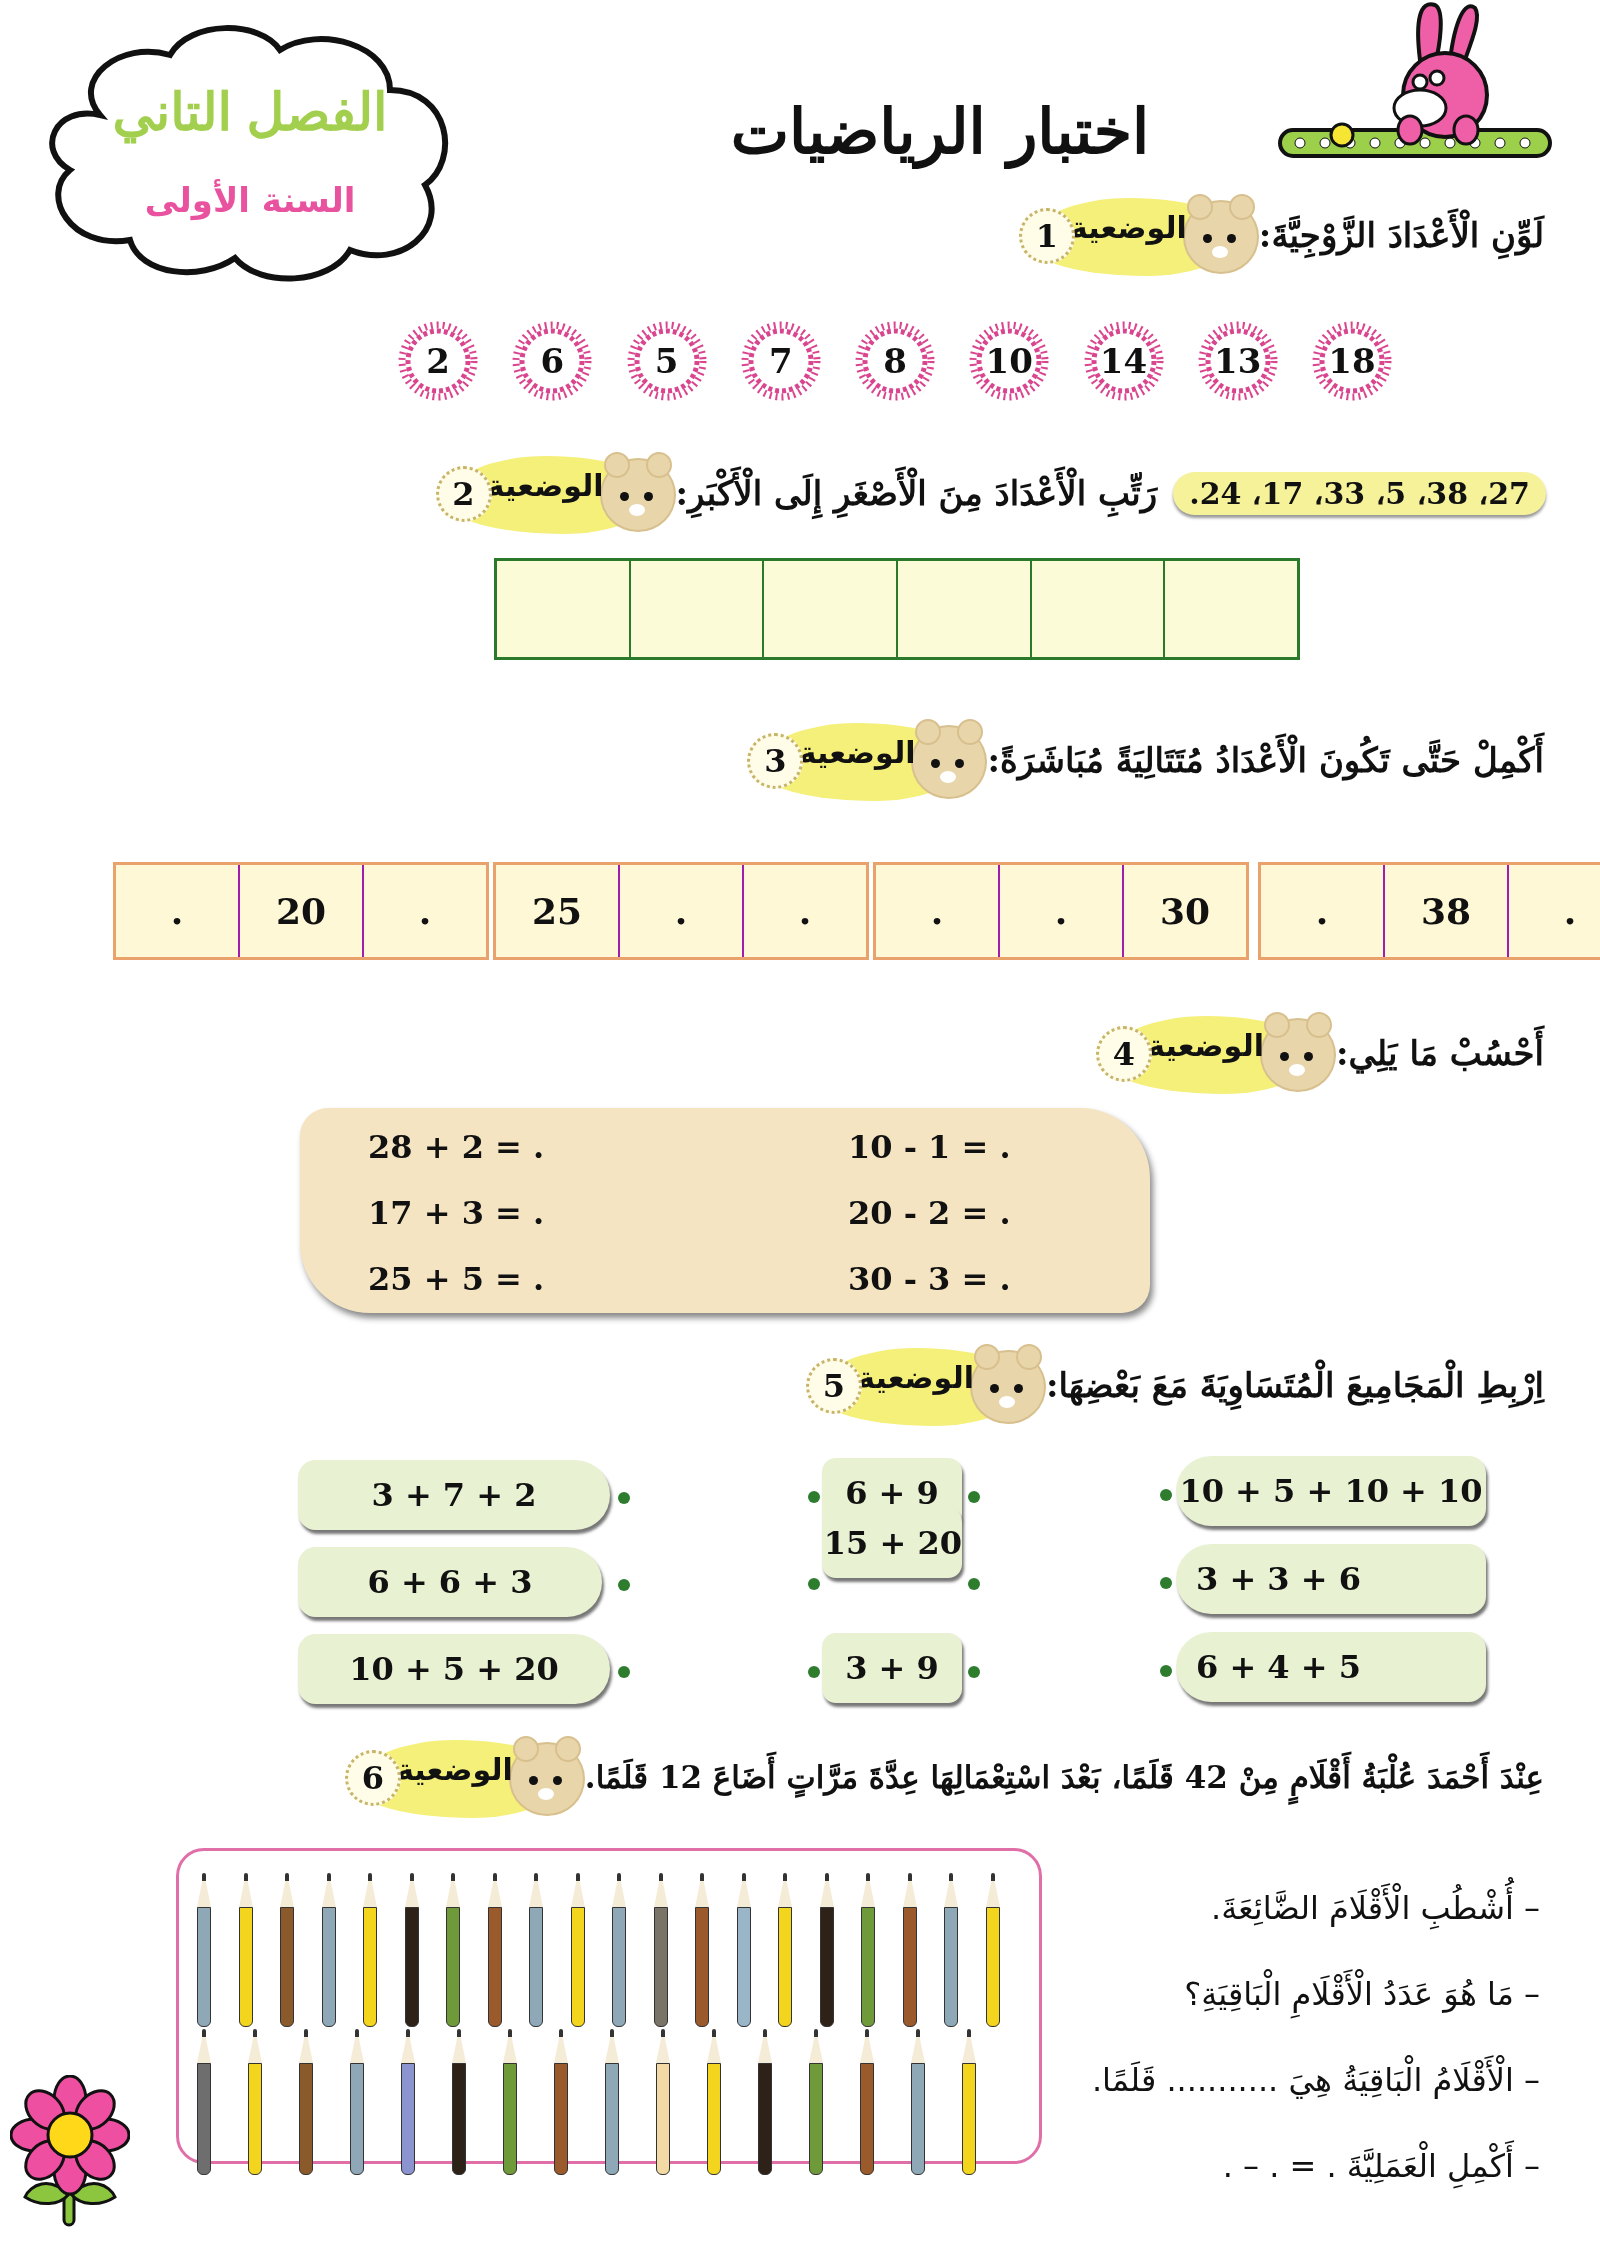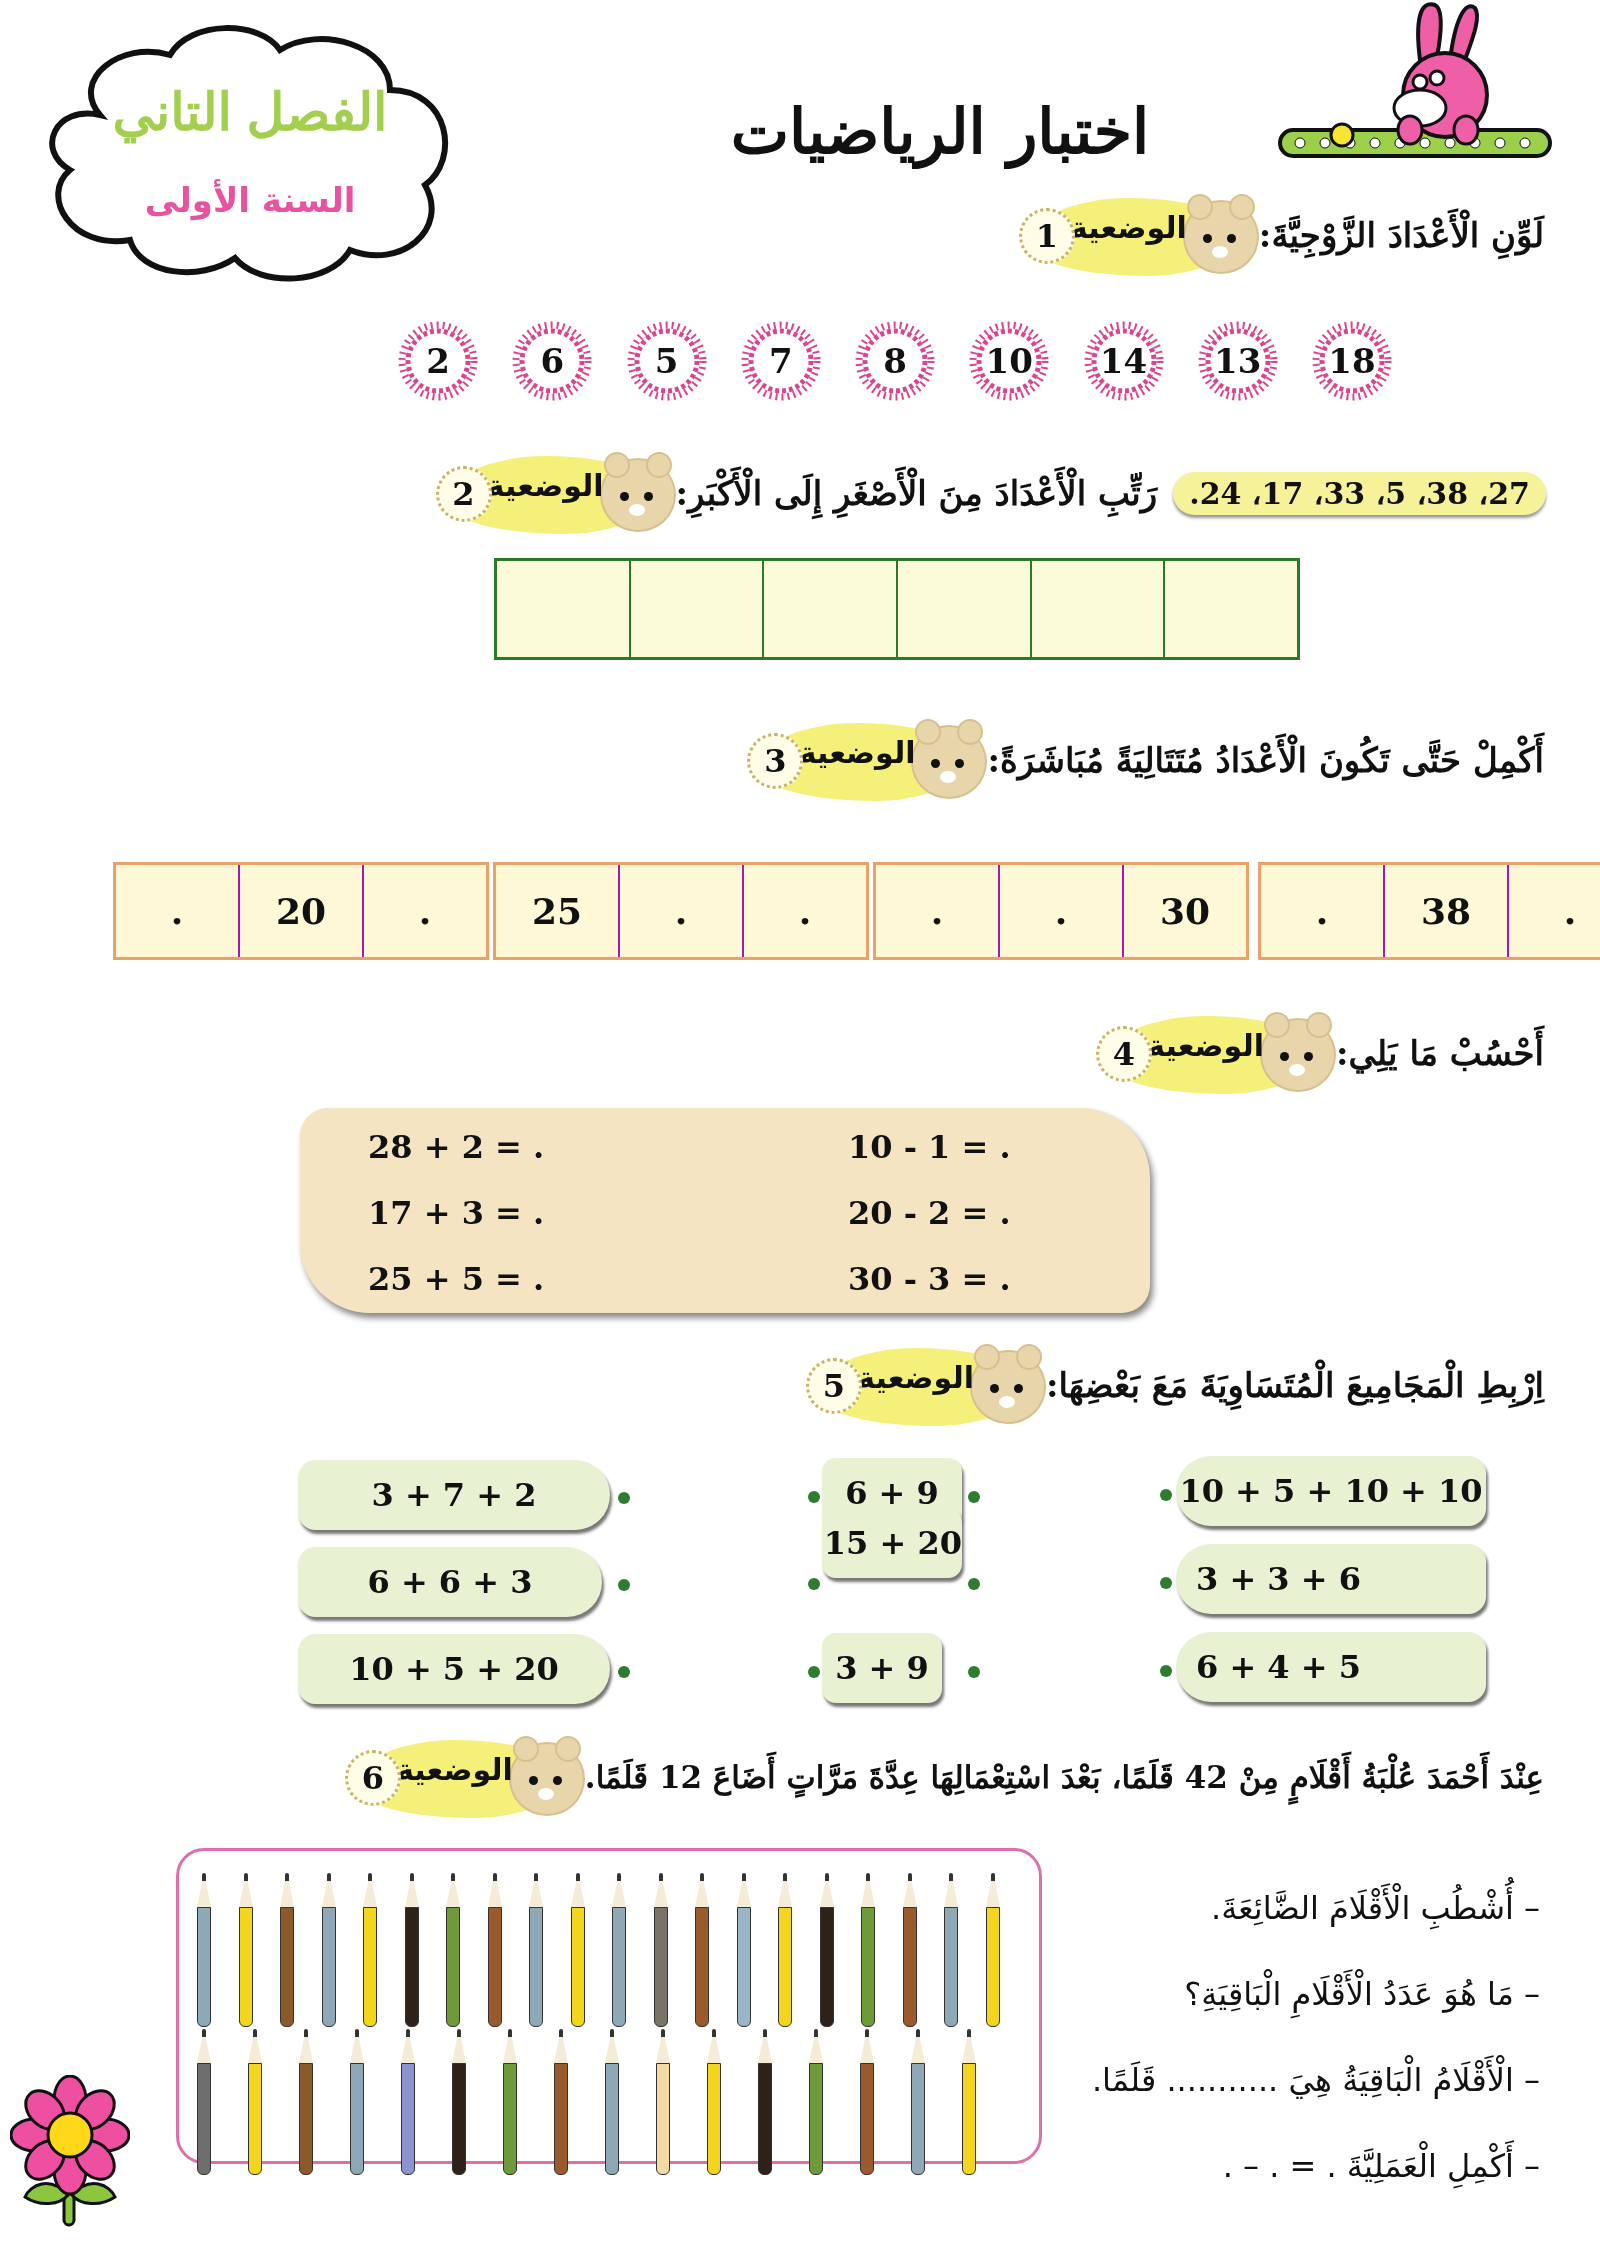--- a/index.html
+++ b/index.html
@@ -316,21 +316,21 @@
 <div class="pill" style="left:298px; top:1634px; width:312px;">10 + 5 + 20</div>
 <div class="dot" style="left:618px; top:1666px;"></div>
 
 <div class="dot" style="left:808px; top:1491px;"></div>
 <div class="pill" style="left:822px; top:1458px; width:140px; border-radius:14px;">6 + 9</div>
 <div class="dot" style="left:968px; top:1491px;"></div>
 <div class="dot" style="left:808px; top:1578px;"></div>
 <div class="pill" style="left:822px; top:1508px; width:140px; border-radius:14px;text-align:right;">15 + 20</div>
 <div class="dot" style="left:968px; top:1578px;"></div>
 <div class="dot" style="left:808px; top:1666px;"></div>
-<div class="pill" style="left:822px; top:1633px; width:120px; border-radius:14px;">3 + 9</div>
+<div class="pill" style="left:822px; top:1633px; width:140px; border-radius:14px;">3 + 9</div>
 <div class="dot" style="left:968px; top:1666px;"></div>
 
 <div class="dot" style="left:1160px; top:1489px;"></div>
 <div class="pill" style="left:1176px; top:1456px; width:310px; border-radius:40px 20px 20px 40px;">10 + 5 + 10 + 10</div>
 <div class="dot" style="left:1160px; top:1577px;"></div>
 <div class="pill" style="left:1176px; top:1544px; width:310px; border-radius:40px 20px 20px 40px; text-align:left; padding-left:20px; box-sizing:border-box;">3 + 3 + 6</div>
 <div class="dot" style="left:1160px; top:1665px;"></div>
 <div class="pill" style="left:1176px; top:1632px; width:310px; border-radius:40px 20px 20px 40px; text-align:left; padding-left:20px; box-sizing:border-box;">6 + 4 + 5</div>
 
 <div class="abs sec" style="top:1732px;">

